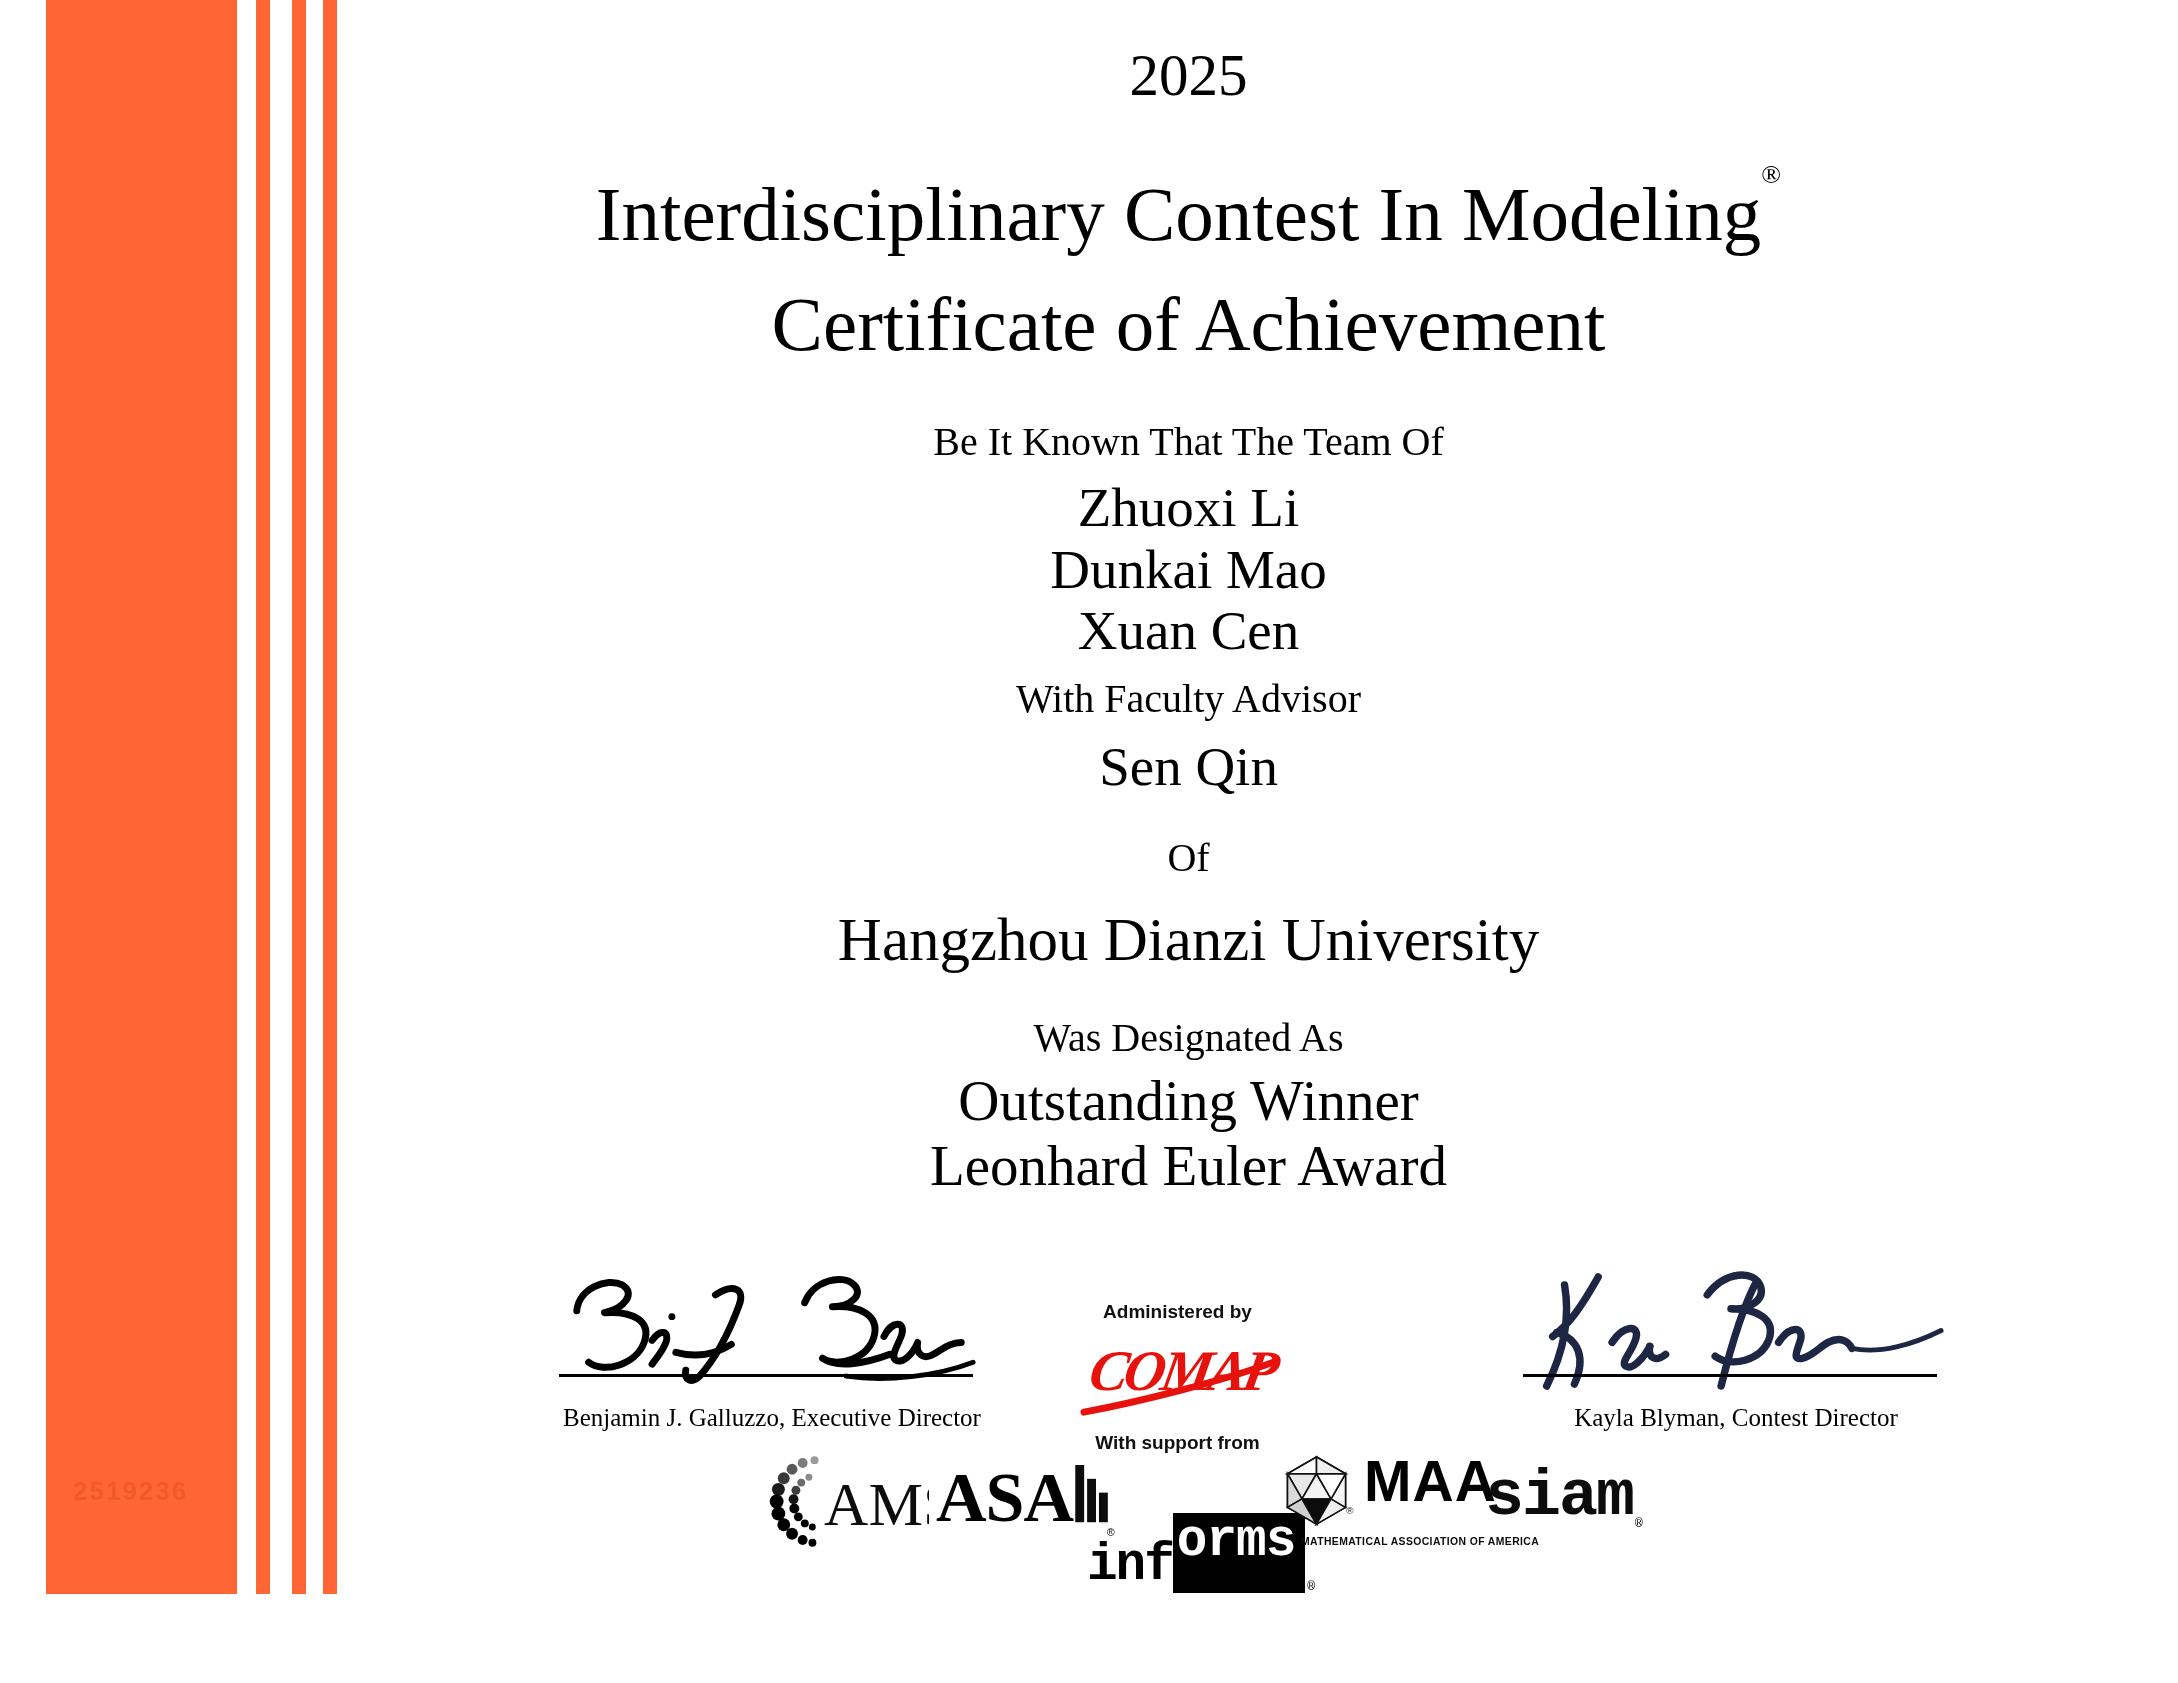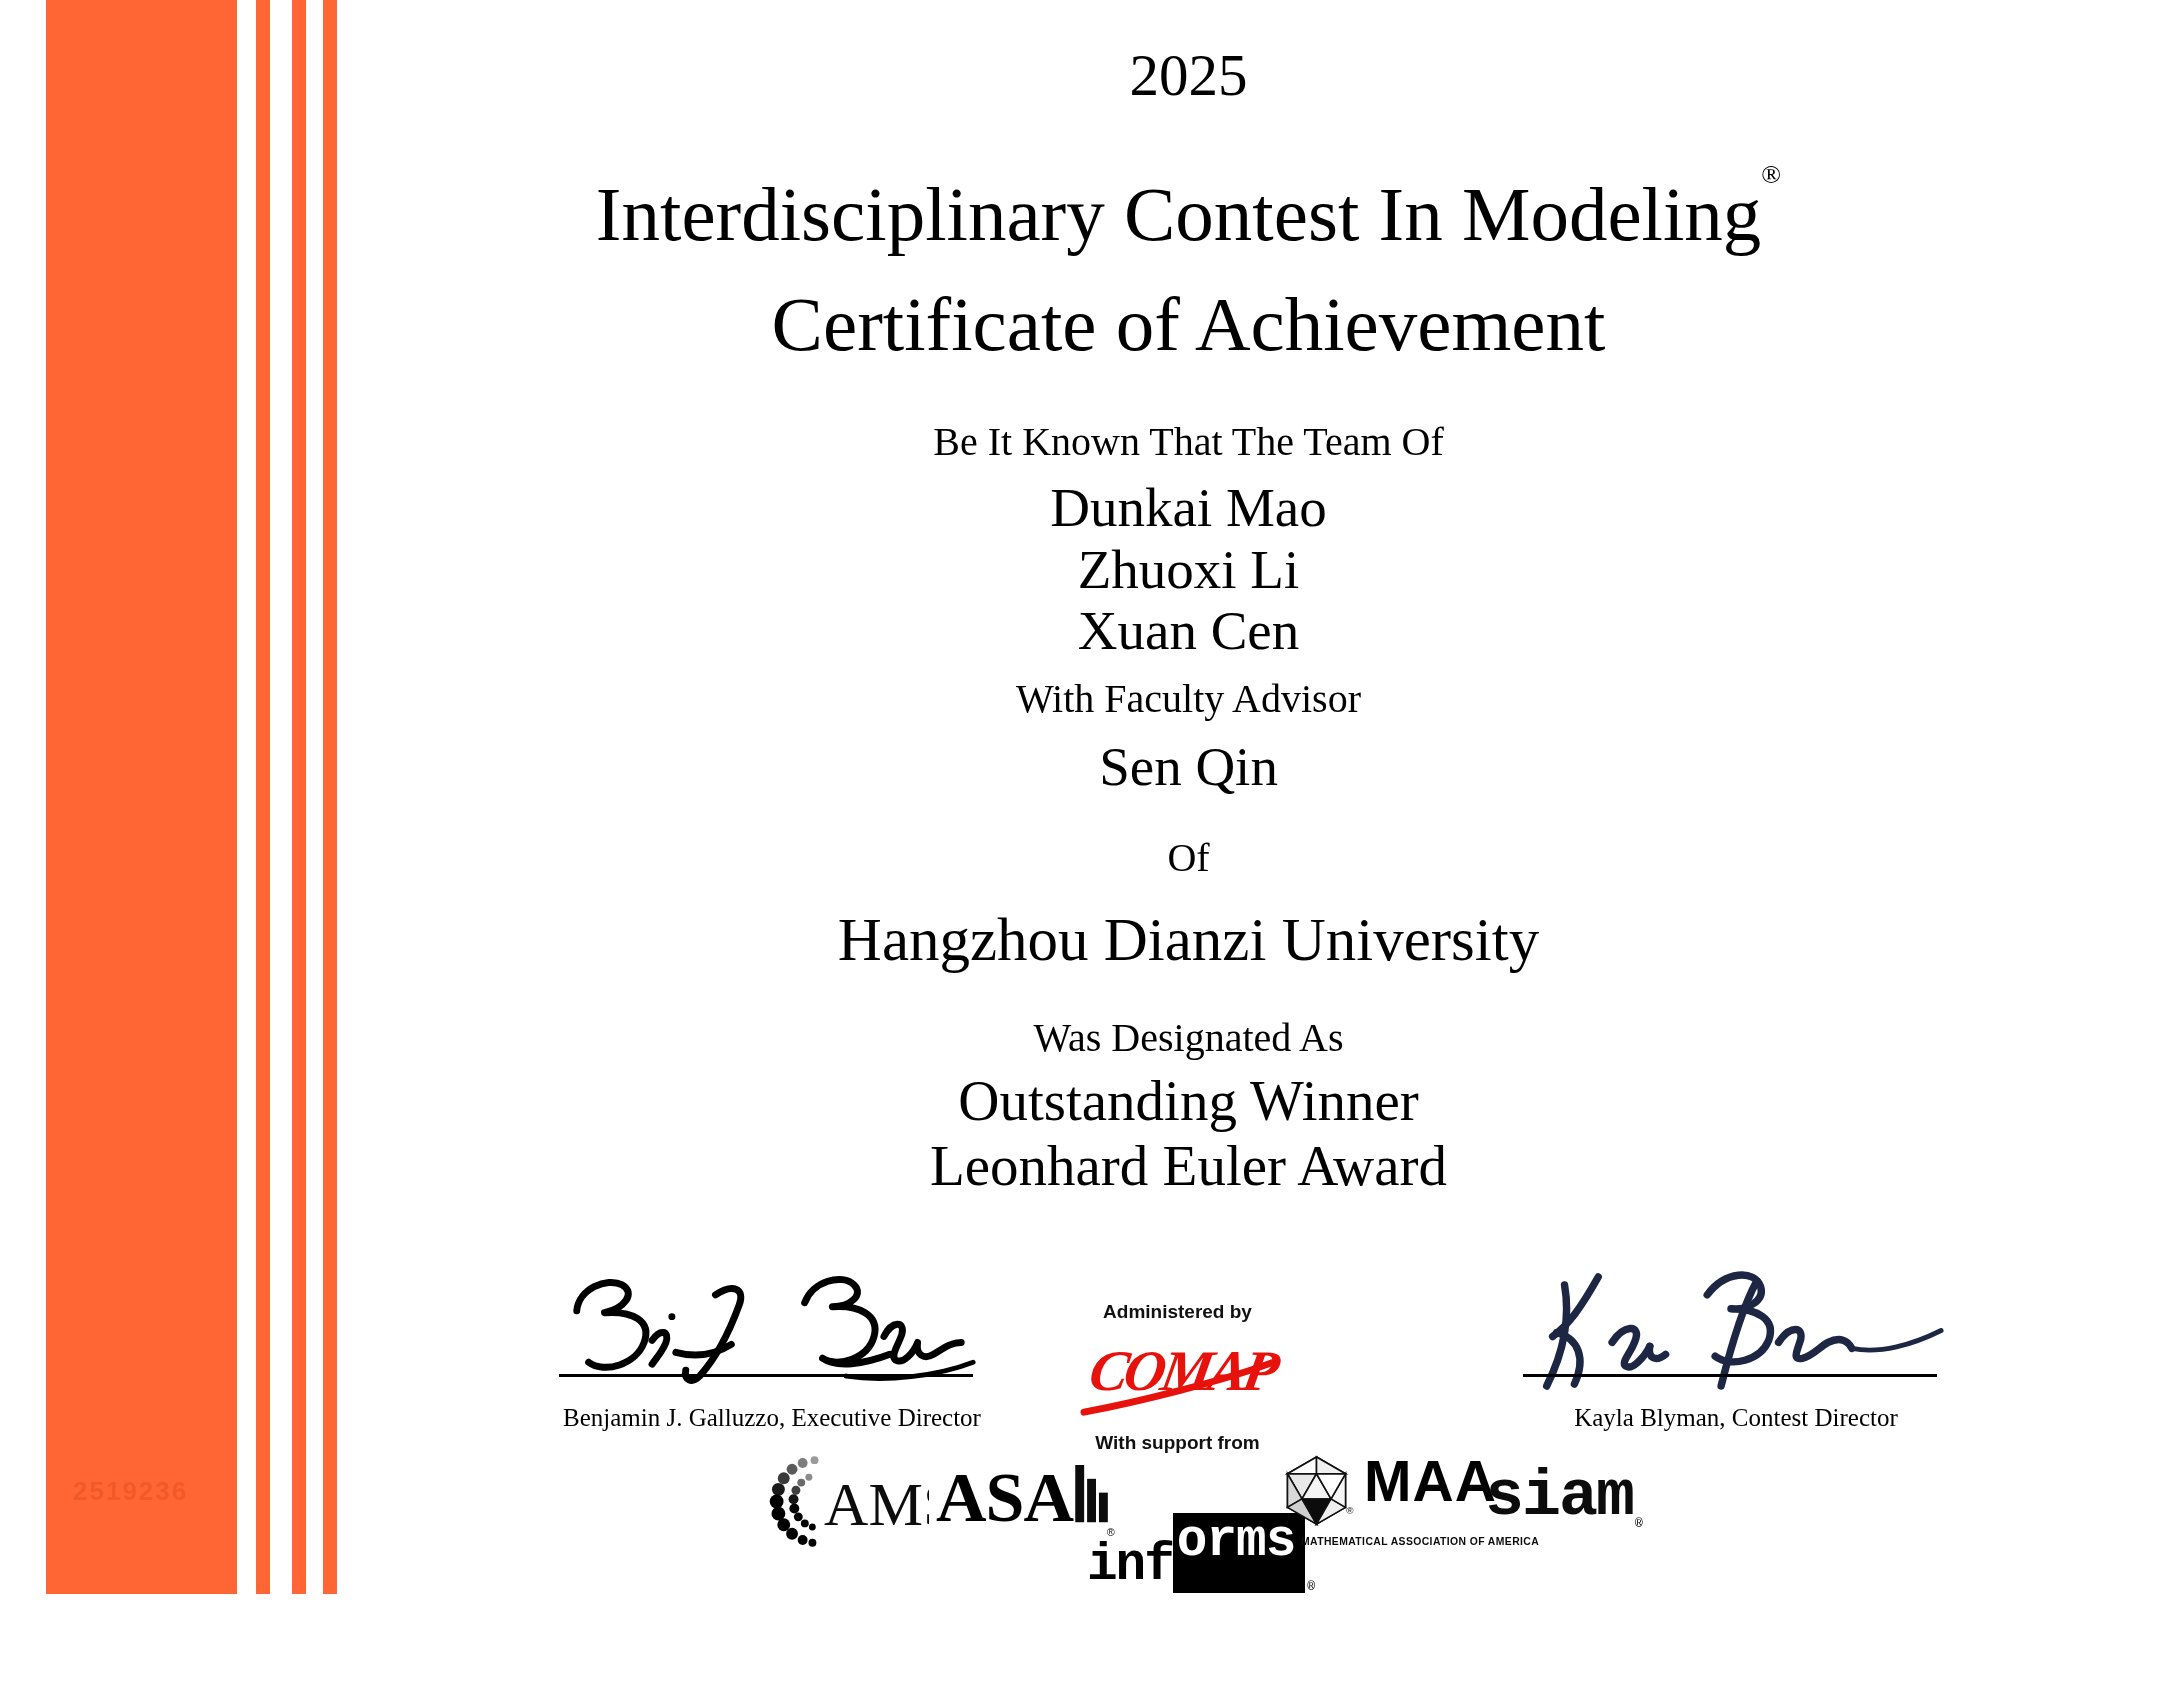--- a/index.html
+++ b/index.html
@@ -75,22 +75,22 @@
   <div class="stripe s3"></div>
   <div class="team-number">2519236</div>
 
   <div class="content">
     <div class="year">2025</div>
     <div class="title"><span>Interdisciplinary Contest In Modeling</span><sup>®</sup></div>
     <div class="subtitle">Certificate of Achievement</div>
 
     <div class="small-label intro">Be It Known That The Team Of</div>
     <div class="names">
+      <div>Zhuoxi Li</div>
       <div>Dunkai Mao</div>
-      <div>Zhuoxi Li</div>
       <div>Xuan Cen</div>
     </div>
     <div class="small-label advisor-intro">With Faculty Advisor</div>
     <div class="advisor-name">Sen Qin</div>
     <div class="small-label of-label">Of</div>
     <div class="institution">Hangzhou Dianzi University</div>
     <div class="small-label designated">Was Designated As</div>
     <div class="award-block">
       <div>Outstanding Winner</div>
       <div>Leonhard Euler Award</div>

